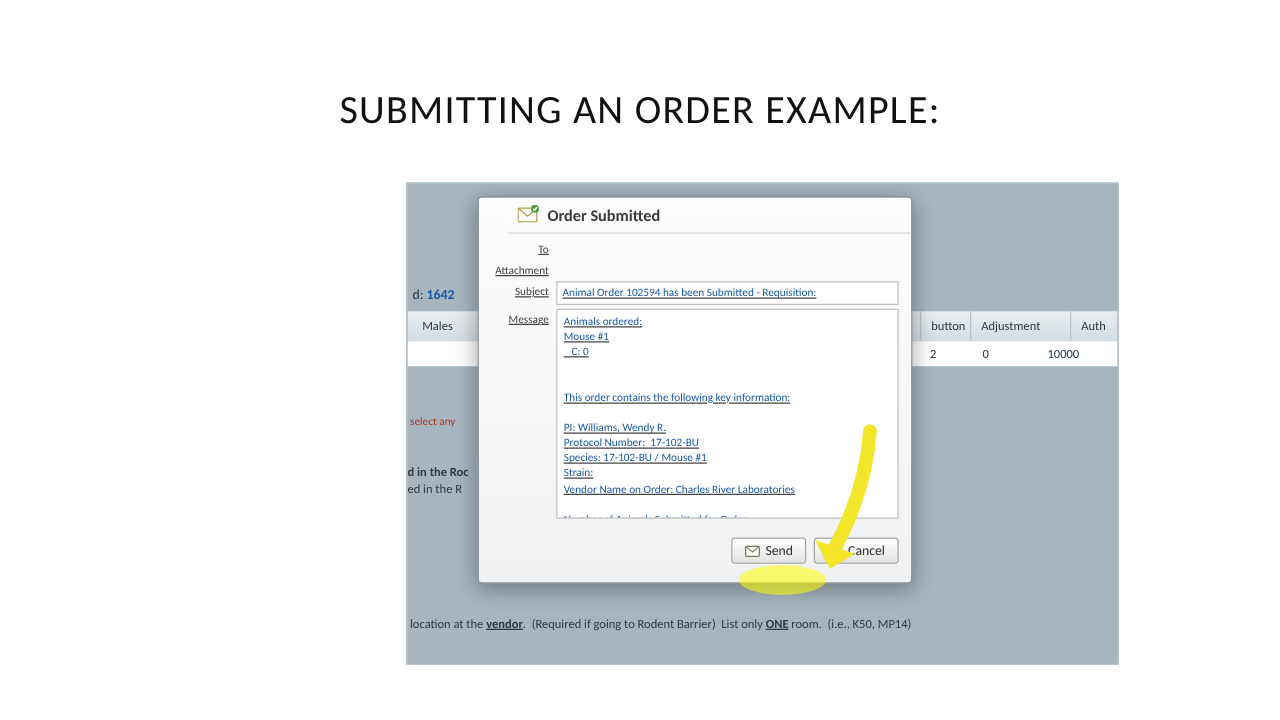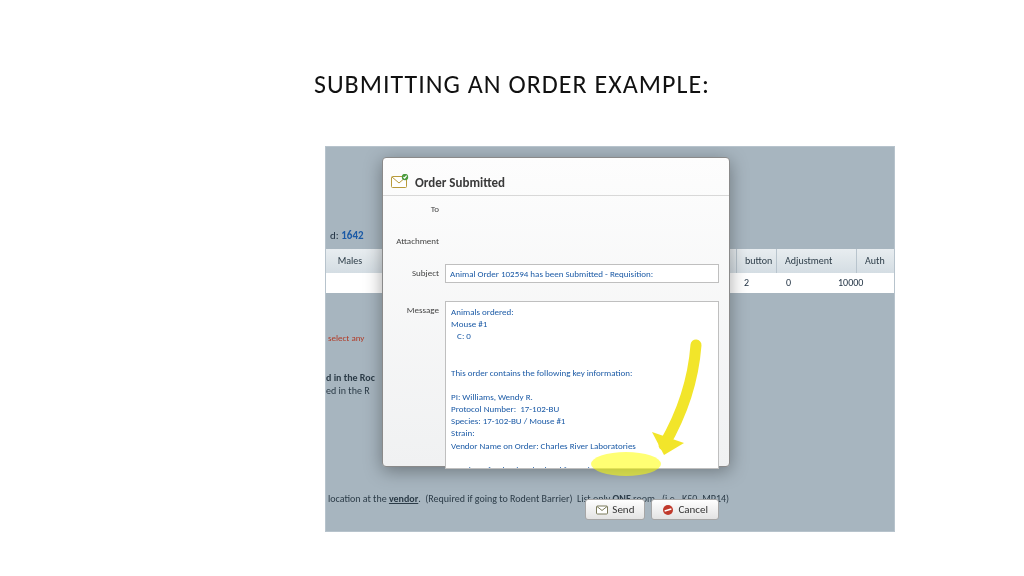--- a/index.html
+++ b/index.html
@@ -1,35 +1,35 @@
 <!DOCTYPE html>
 <html><head>
 <meta charset="utf-8">
 <style>
   * { box-sizing: border-box; margin: 0; padding: 0; }
   html, body { width: 1024px; height: 576px; background: #fff; font-family: "Segoe UI", Calibri, Arial, sans-serif; }
   .slide { position: relative; width: 1024px; height: 576px; }
-  .title { position: absolute; top: 68px; left: 0; right: 0; text-align: center; font-size: 26px; letter-spacing: 1px; font-weight: 500; color: #111; }
+  .title { position: absolute; top: 68px; left: 0; right: 0; text-align: center; font-size: 32px; letter-spacing: 1px; font-weight: 500; color: #111; }
   .body-text { position: absolute; top: 172px; left: 62px; width: 240px; font-size: 16px; line-height: 1.45; color: #222; font-family: "Garamond", Georgia, serif; }
   .screenshot { position: absolute; top: 146px; left: 325px; width: 570px; height: 386px; background: #a7b5bf; overflow: hidden; border: 1px solid #b7c3cc; }
   .bg-header-row { position: absolute; top: 102px; left: 0; right: 0; height: 24px; background: linear-gradient(#e8edf0,#d4dde3); font-size: 10px; color: #2b3b47; }
   .bg-header-row span { display:inline-block; padding:5px 8px 0 8px; border-left:1px solid #b8c4cd; height:100%;text-align:center; }
   .bg-id { position:absolute; top:82px; left:0; font-size:11px; color:#234; padding-left:4px; }
   .bg-id b { color:#1b5aa6; }
   .bg-red { position:absolute; top:185px; left:2px; font-size:9px; color:#b13a26; }
   .bg-rod { position:absolute; top:224px; left:0; font-size:10px; color:#2b3b47; }
   .bg-rod b { font-weight:700; }
   .bg-footer { position:absolute; bottom:26px; left:2px; right:2px; font-size:10px; color:#2b3b47; }
   .bg-footer u { text-decoration: underline; font-weight:700; }
   .bg-row { position:absolute; top:126px; left:0; right:0; height:20px; background:#fff; font-size:10px; color:#234; }
   .bg-row span { position:absolute; top:3px; }
   .dialog { position: absolute; top: 10px; left: 56px; width: 348px; height: 310px; background: linear-gradient(#fdfdfd,#f0f1f2); border: 1px solid #8a8a8a; border-radius: 4px; box-shadow: 0 4px 18px rgba(0,0,0,0.35); }
-  .dlg-title { display:flex; align-items:center; gap:6px; padding:16px 10px 4px 8px; font-weight:700; color:#3a3a3a; font-size:13px; border-bottom:1px solid #d8d8d8; }
+  .dlg-title { display:flex; align-items:center; gap:6px; padding:6px 10px 4px 8px; font-weight:700; color:#3a3a3a; font-size:13px; border-bottom:1px solid #d8d8d8;margin-left:23px; }
   .dlg-body { padding: 4px 10px 6px 10px; font-size: 9px; color:#444; }
-  .dlg-row { display:flex; align-items:flex-start; margin-bottom:18px; }
+  .dlg-row { display:flex; align-items:flex-start; margin-bottom:3px;text-decoration:underline; }
   .dlg-label { width: 52px; text-align:right; padding-right:6px; color:#444; padding-top:3px; font-size:9px; }
   .dlg-field { flex:1; }
   .to-box { border:1px solid #3b6fa8; background:#fff; padding:3px 4px; color:#1b5aa6; line-height:1.25; font-size:9px; }
   .subj-box { border:1px solid #bfbfbf; background:#fff; padding:3px 4px; color:#1b5aa6; font-size:9px; }
   .msg-box { border:1px solid #bfbfbf; background:#fff; padding:4px 5px; color:#1b5aa6; line-height:1.35; font-size:9px; height:168px; white-space: pre-wrap; overflow:hidden; }
   .dlg-footer { display:flex; justify-content:flex-end; gap:6px; padding:6px 10px 8px 10px; }
   .btn { display:flex; align-items:center; gap:4px; padding:3px 10px; font-size:11px; color:#333; background:linear-gradient(#fefefe,#e3e3e3); border:1px solid #a6a6a6; border-radius:3px; cursor:pointer; }
   .btn .ico { display:inline-flex; width:12px; height:12px; }
   .highlight { position:absolute; top:305px; left:265px; width:70px; height:24px; border-radius:50%; background: rgba(255,255,0,0.55); filter: blur(0.5px); pointer-events:none; }
   .arrow { position:absolute; top:190px; left:320px; width:60px; height:130px; pointer-events:none; }

